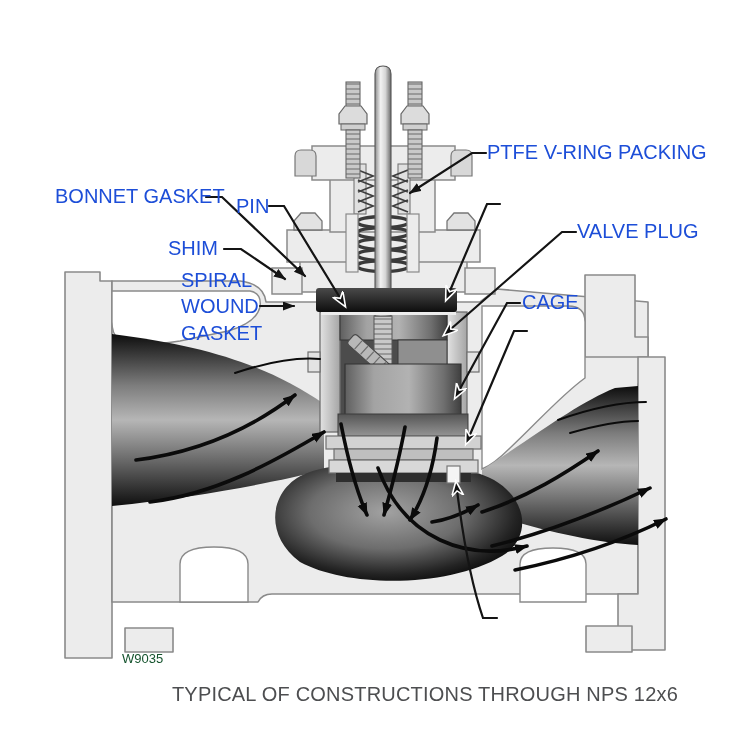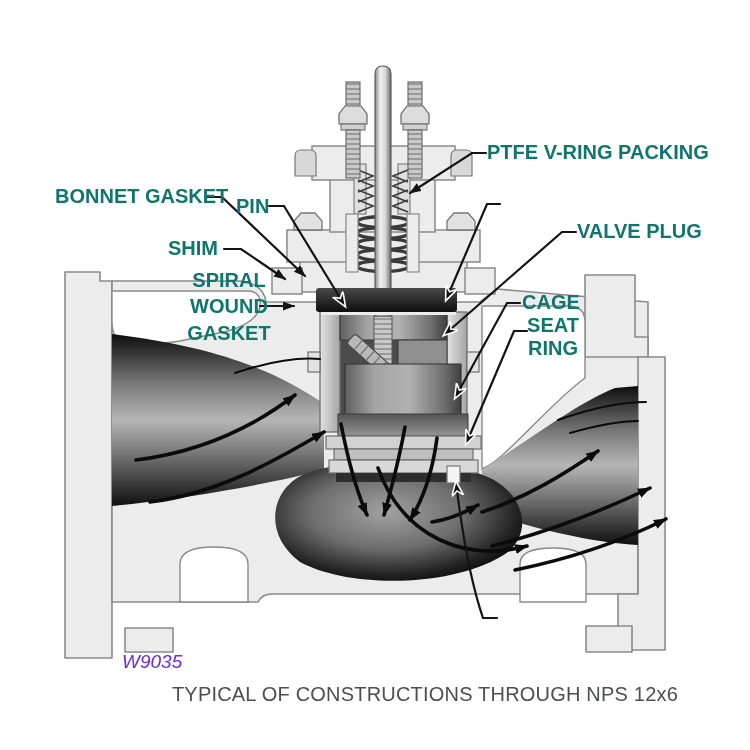--- a/index.html
+++ b/index.html
@@ -1,25 +1,25 @@
 <!DOCTYPE html>
 <html><head>
 <meta charset="utf-8">
 <style>
   html,body{margin:0;padding:0;background:#ffffff;}
   #stage{position:relative;width:750px;height:750px;background:#ffffff;overflow:hidden;
          font-family:"Liberation Sans",sans-serif;}
   #diagram{position:absolute;left:0;top:0;}
-  .lbl{position:absolute;font-size:20px;line-height:1.15;color:#0f766e;white-space:nowrap;font-weight:bold;}
+  .lbl{position:absolute;font-size:20px;line-height:1.15;color:#1d4ed8;white-space:nowrap;}
   .lbl.wrap{white-space:normal;}
   .lbl.ctr{text-align:center;}
-  #lbl-spiral{width:96px;line-height:1.32;text-align:center;}
+  #lbl-spiral{width:96px;line-height:1.32;}
   #lbl-seatring{width:58px;}
   #lbl-srgasket{width:88px;}
-  #fig-code{position:absolute;left:122px;top:651px;font-size:19px;color:#6d28d9;font-style:italic;}
+  #fig-code{position:absolute;left:122px;top:651px;font-size:13px;color:#14532d;}
   #caption{position:absolute;left:38px;top:683px;width:640px;text-align:right;
            font-size:20px;color:#4d4e50;letter-spacing:.2px;}
 </style>
 </head>
 <body>
 
 <div id="stage">
 
 <svg id="diagram" width="750" height="750" viewBox="0 0 750 750" xmlns="http://www.w3.org/2000/svg">
   <defs>
@@ -212,18 +212,17 @@
   </g>
 </svg>
 
 <div class="lbl" id="lbl-ptfe" style="left:487px;top:141px">PTFE V-RING PACKING</div>
 <div class="lbl" id="lbl-bonnet" style="left:55px;top:185px">BONNET GASKET</div>
 <div class="lbl" id="lbl-pin" style="left:236px;top:195px">PIN</div>
 <div class="lbl" id="lbl-plug" style="left:577px;top:220px">VALVE PLUG</div>
 <div class="lbl" id="lbl-shim" style="left:168px;top:237px">SHIM</div>
 <div class="lbl wrap" id="lbl-spiral" style="left:181px;top:267px">SPIRAL WOUND GASKET</div>
 <div class="lbl" id="lbl-cage" style="left:522px;top:291px">CAGE</div>
-<div class="lbl wrap ctr" id="lbl-seatring" style="left:524px;top:314px">SEAT RING</div>
 
 <div id="fig-code">W9035</div>
 <div id="caption">TYPICAL OF CONSTRUCTIONS THROUGH NPS 12x6</div>
 
 </div>
 
 </body></html>

